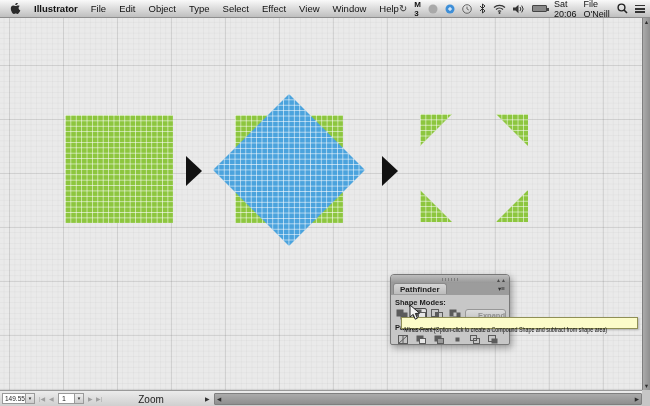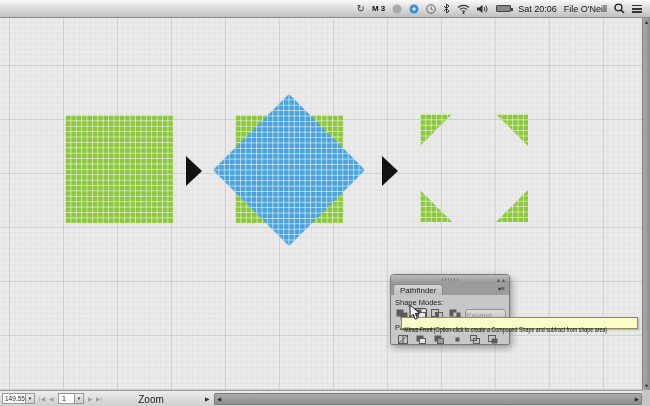--- a/index.html
+++ b/index.html
@@ -56,33 +56,33 @@
 
   
   .panel { position:absolute; left:390px; top:274px; width:120px; height:71px;
     background:#c7c7c7; border:1px solid #787878; border-radius:4px 4px 2px 2px;
     box-shadow:2px 3px 7px rgba(0,0,0,0.35); z-index:60; font-size:8px; color:#1d1d1d; }
   .dragbar { height:8px; background:linear-gradient(#bdbdbd,#989898); border-radius:3px 3px 0 0;
     display:flex; align-items:center; justify-content:center; position:relative; }
   .dragdots { width:16px; height:3px;
     background:repeating-linear-gradient(90deg,#7d7d7d 0 1px, transparent 1px 3px); }
   .collapse { position:absolute; right:3px; top:1.5px; font-size:5px; color:#4a4a4a; letter-spacing:0; }
-  .tabrow { height:12px; background:#9c9c9c; display:flex; align-items:center; position:relative; }
+  .tabrow { height:12px; background:#9c9c9c; display:flex; align-items:flex-start; position:relative;font-weight:bold; }
   .tab { height:11px; margin-left:2px; padding:0 6px; background:linear-gradient(#d6d6d6,#bcbcbc);
     border:1px solid #8a8a8a; border-bottom:none; border-radius:3px 3px 0 0;
     font-size:8px; line-height:11px; }
   .panelmenu { position:absolute; right:4px; top:2px; font-size:6.5px; color:#333; }
-  .pbody { padding:2px 3px 0 3px; }
+  .pbody { padding:2px 3px 0 3px;font-weight:bold; }
   .plabel { font-size:7.5px; margin:1px 0 1px 1px; }
   .btnrow { display:flex; align-items:center; margin:0 0 2px 1px; }
   .ibtn { width:15px; height:13px; border:1px solid transparent; border-radius:2px;
     display:flex; align-items:center; justify-content:center; margin-right:3px; background:transparent; padding:0; }
   .ibtn.sel { background:#e4e4e4; border-color:#4c4c4c; box-shadow:inset 0 0 1px #666; }
   .expandbtn { width:42px; height:12px; border:1px solid #979797; border-radius:3px;
-    background:linear-gradient(#dcdcdc,#c3c3c3); color:#8f8f8f; font-size:7.5px; text-align:left;
+    background:linear-gradient(#dcdcdc,#c3c3c3); color:#8f8f8f; font-size:7.5px; text-align:right;
     line-height:11px; }
 
   
   .tooltip { position:absolute; left:401px; top:317px; width:237px; height:12px;
     background:#fcfcca; border:1px solid #8f8f55; box-shadow:1px 1px 2px rgba(0,0,0,0.25);
     z-index:70; overflow:visible; white-space:nowrap; }
   .tooltip span { display:inline-block; transform:scaleX(0.76); transform-origin:0 0;
     font-size:7px; line-height:10px; padding-left:3px; color:#111; }
 
   
@@ -108,20 +108,37 @@
     display:flex; flex-direction:column; justify-content:space-between; align-items:center; z-index:45; }
   .vscroll .scr-arrow { padding:1px 0; }
   .corner { position:absolute; right:0; bottom:0; width:8px; height:16px; background:#c6c6c6; z-index:46; }
 </style>
 </head>
 <body>
 
 <div class="screen">
 
   <div class="menubar">
+    <div class="menus">
+      <span class="mb-icon">
+        <svg width="11" height="12" viewBox="0 0 11 12">
+            <path d="M7.2 1.2c-.5.6-1.4 1-2 .9-.1-.7.3-1.4.7-1.8C6.4-.2 7.3-.5 7.9-.5c.1.7-.2 1.3-.7 1.7zM8 2.5c-1.1 0-1.6.6-2.4.6-.8 0-1.5-.6-2.4-.6C2 2.5.8 3.5.8 5.5c0 2.6 1.9 5.4 3 5.4.7 0 1-.5 1.9-.5.9 0 1.1.5 1.9.5 1 0 2.4-2.2 2.7-3.6-1.2-.5-1.7-1.5-1.7-2.4 0-1 .6-1.7 1.2-2-.5-.4-1.2-.4-1.8-.4z" fill="#2a2a2a"></path>
+          </svg>
+      </span>
+      <span class="app">Illustrator</span>
+      <span>File</span>
+      <span>Edit</span>
+      <span>Object</span>
+      <span>Type</span>
+      <span>Select</span>
+      <span>Effect</span>
+      <span>View</span>
+      <span>Window</span>
+      <span>Help</span>
+    </div>
     <div class="right">
       <span class="mb-icon" style="font-size:10px;color:#333;">↻</span>
       <span style="font-weight:bold;font-size:8px;">M 3</span>
       <span class="mb-icon">
           <svg width="10" height="10">
             <circle cx="5" cy="5" r="4.5" fill="#a9a9a9"></circle>
           </svg>
         </span>
       <span class="mb-icon">
           <svg width="10" height="10">

